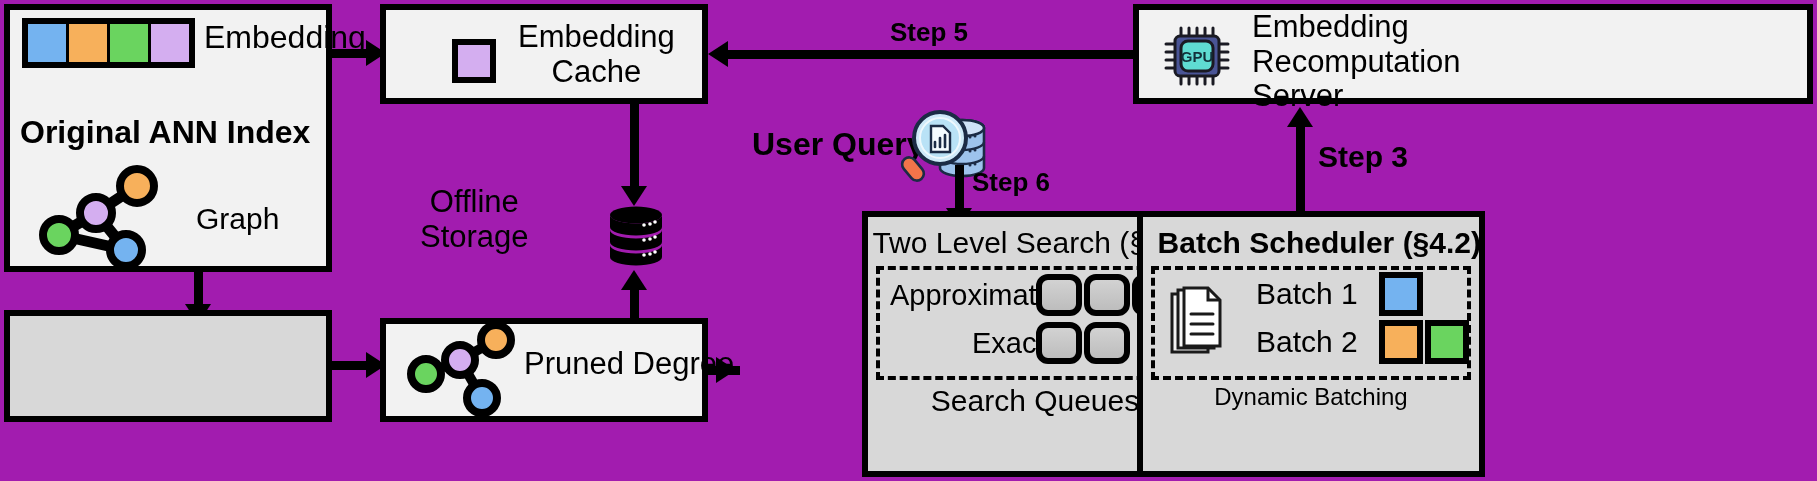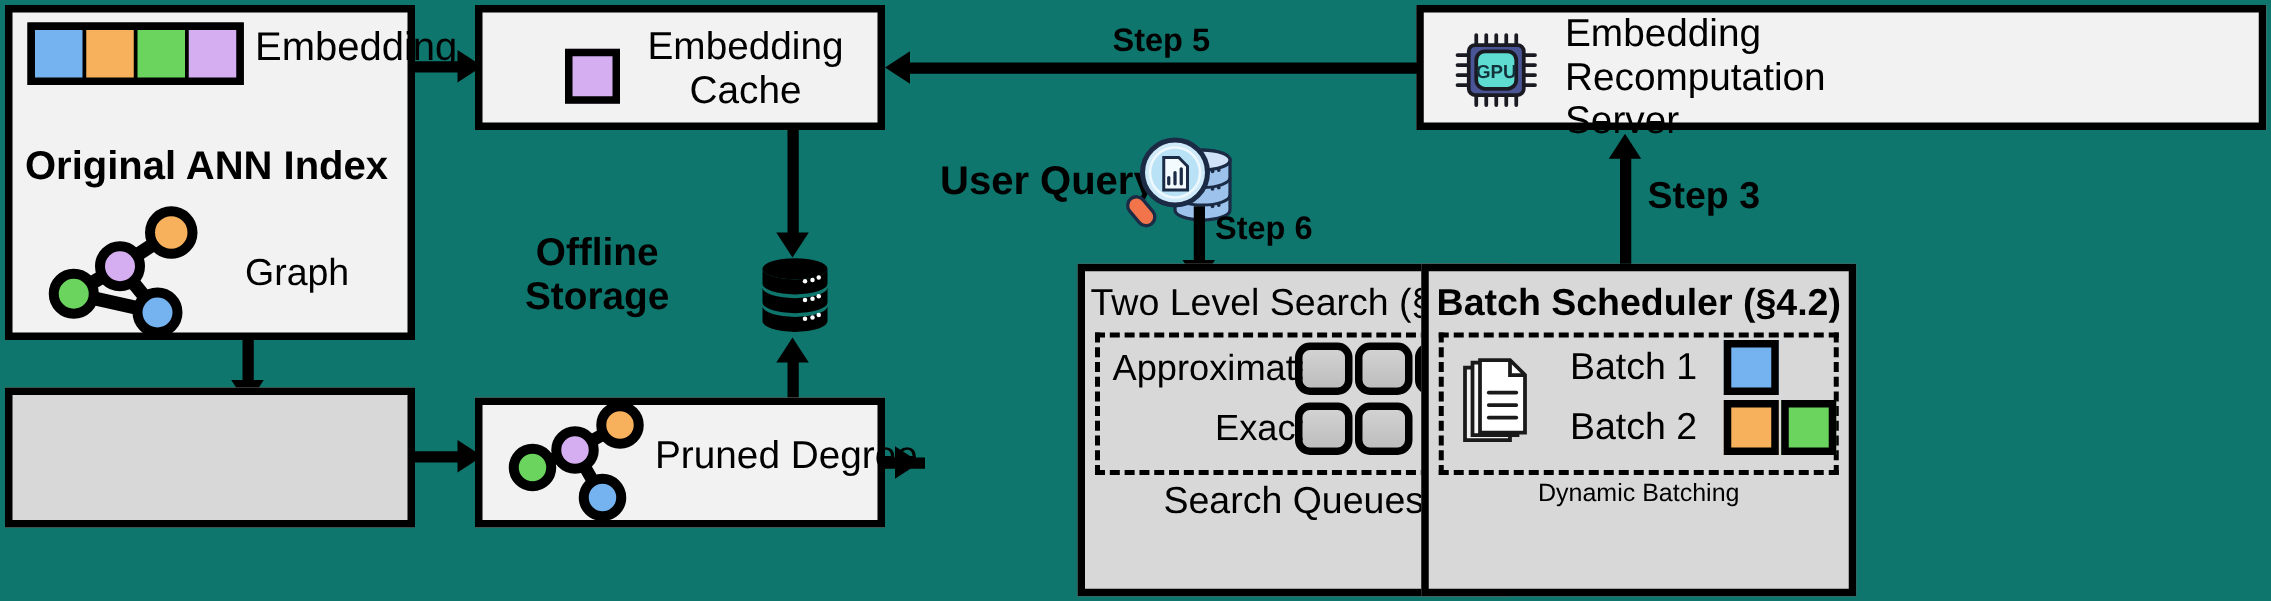--- a/index.html
+++ b/index.html
@@ -1,17 +1,17 @@
 <!DOCTYPE html>
 <html><head>
 <meta charset="utf-8">
 <style>
   html,body{margin:0;padding:0;background:#ffffff;}
   body{width:1817px;height:481px;font-family:"Liberation Sans",sans-serif;color:#000;}
-  #stage{position:relative;width:1817px;height:481px;overflow:hidden;background:#0f766e;}
+  #stage{position:relative;width:1817px;height:481px;overflow:hidden;background:#a21caf;}
 
   .box{position:absolute;box-sizing:border-box;border:6px solid #000;background:#f2f2f2;}
   .box.gray{background:#d8d8d8;}
   .lbl{position:absolute;white-space:pre;line-height:1.12;}
   .bold{font-weight:bold;}
   .ctr{text-align:center;}
 
   
   .ln{position:absolute;background:#000;}
   .ah{position:absolute;width:0;height:0;}
@@ -78,21 +78,21 @@
 
   <div class="box" style="left:380px;top:4px;width:328px;height:100px;"></div>
 
   <div class="sq" style="left:452px;top:39px;width:44px;height:44px;background:#d4aef0;"></div>
   <div class="lbl ctr" style="left:518px;top:20px;font-size:31px;">Embedding
 Cache</div>
 
   <div class="ln" style="left:630px;top:104px;width:9px;height:86px;"></div>
   <div class="ah down" style="left:621px;top:186px;"></div>
 
-  <div class="lbl ctr" style="left:420px;top:185px;font-size:31px;font-weight:bold;">Offline
+  <div class="lbl ctr" style="left:420px;top:185px;font-size:31px;font-weight:normal;">Offline
 Storage</div>
 
   <svg style="position:absolute;left:608px;top:206px;" width="56" height="62" viewBox="0 0 56 62">
     <ellipse cx="28" cy="9" rx="26" ry="8.5" fill="#000"></ellipse>
     <path d="M2 9 v12 a26 8.5 0 0 0 52 0 V9 a26 8.5 0 0 1 -52 0 z" fill="#000"></path>
     <path d="M2 24 v12 a26 8.5 0 0 0 52 0 V24 a26 8.5 0 0 1 -52 0 z" fill="#000"></path>
     <path d="M2 39 v12 a26 8.5 0 0 0 52 0 V39 a26 8.5 0 0 1 -52 0 z" fill="#000"></path>
     <g fill="#fff">
       <circle cx="36" cy="19" r="1.8"></circle>
         <circle cx="42" cy="18" r="1.8"></circle>
@@ -187,21 +187,21 @@
     <div class="qslot"></div>
   </div>
 
   <div class="lbl ctr" style="left:866px;top:384px;width:338px;font-size:30px;">Search Queues</div>
 
   <div class="ln" style="left:1208px;top:349px;width:140px;height:9px;"></div>
   <div class="ah right" style="left:1320px;top:340px;"></div>
   <div class="lbl bold" style="left:1222px;top:278px;font-size:26px;">Step 2</div>
 
   <div class="box gray" style="left:1137px;top:211px;width:348px;height:266px;"></div>
-  <div class="lbl ctr bold" style="left:1141px;top:226px;width:340px;font-size:30px;">Batch Scheduler (§4.2)</div>
+  <div class="lbl ctr bold" style="left:1141px;top:226px;width:340px;font-size:30px;text-align:right;">Batch Scheduler (§4.2)</div>
 
   <div class="dashed" style="left:1151px;top:266px;width:320px;height:114px;"></div>
 
   <svg style="position:absolute;left:1168px;top:286px;" width="56" height="72" viewBox="0 0 56 72">
     <path d="M4 8 h24 l12 12 v46 h-36 z" fill="#f2f2f2" stroke="#1a1a1a" stroke-width="3"></path>
     <path d="M10 4 h24 l12 12 v46 h-36 z" fill="#f7f7f7" stroke="#1a1a1a" stroke-width="3"></path>
     <path d="M16 2 h24 l12 12 v46 h-36 z" fill="#ffffff" stroke="#1a1a1a" stroke-width="3"></path>
     <path d="M40 2 v12 h12" fill="none" stroke="#1a1a1a" stroke-width="3"></path>
     <g stroke="#1a1a1a" stroke-width="3" stroke-linecap="round">
       <line x1="23" y1="28" x2="45" y2="28"></line>
@@ -214,21 +214,21 @@
   <div class="batchpair" style="left:1379px;top:272px;">
     <div class="batchsq" style="background:#74b3f0;"></div>
   </div>
 
   <div class="lbl" style="left:1256px;top:325px;font-size:30px;">Batch 2</div>
   <div class="batchpair" style="left:1379px;top:320px;">
     <div class="batchsq" style="background:#f7b05b;"></div>
     <div class="batchsq" style="background:#6ad45f;"></div>
   </div>
 
-  <div class="lbl ctr" style="left:1141px;top:384px;width:340px;font-size:20px;">Dynamic Batching</div>
+  <div class="lbl ctr" style="left:1141px;top:384px;width:340px;font-size:24px;">Dynamic Batching</div>
 
   <div class="ln" style="left:1296px;top:125px;width:9px;height:86px;"></div>
   <div class="ah up" style="left:1287px;top:107px;"></div>
   <div class="lbl bold" style="left:1318px;top:140px;font-size:30px;">Step 3</div>
 
   <div class="box" style="left:1133px;top:4px;width:680px;height:100px;"></div>
 
   <svg style="position:absolute;left:1164px;top:26px;" width="66" height="60" viewBox="0 0 66 60">
     <g stroke="#1a1a23" stroke-width="3" stroke-linecap="round">
       <line x1="17" y1="2" x2="17" y2="12"></line>

